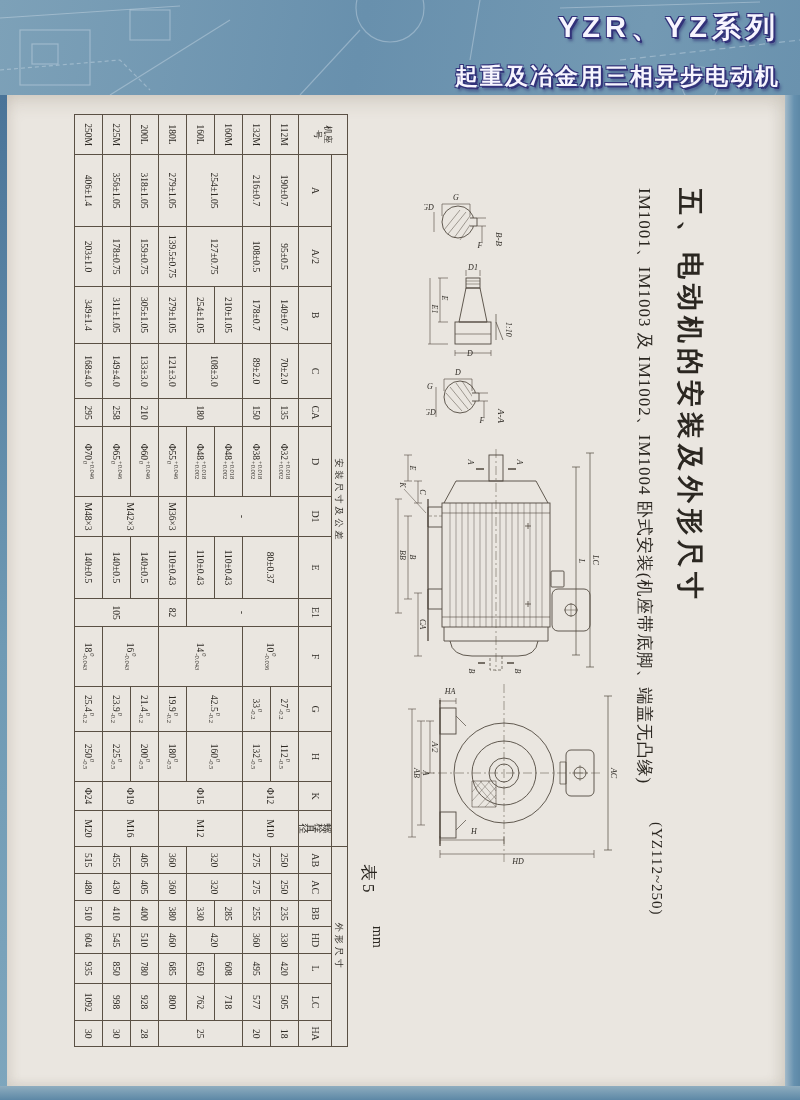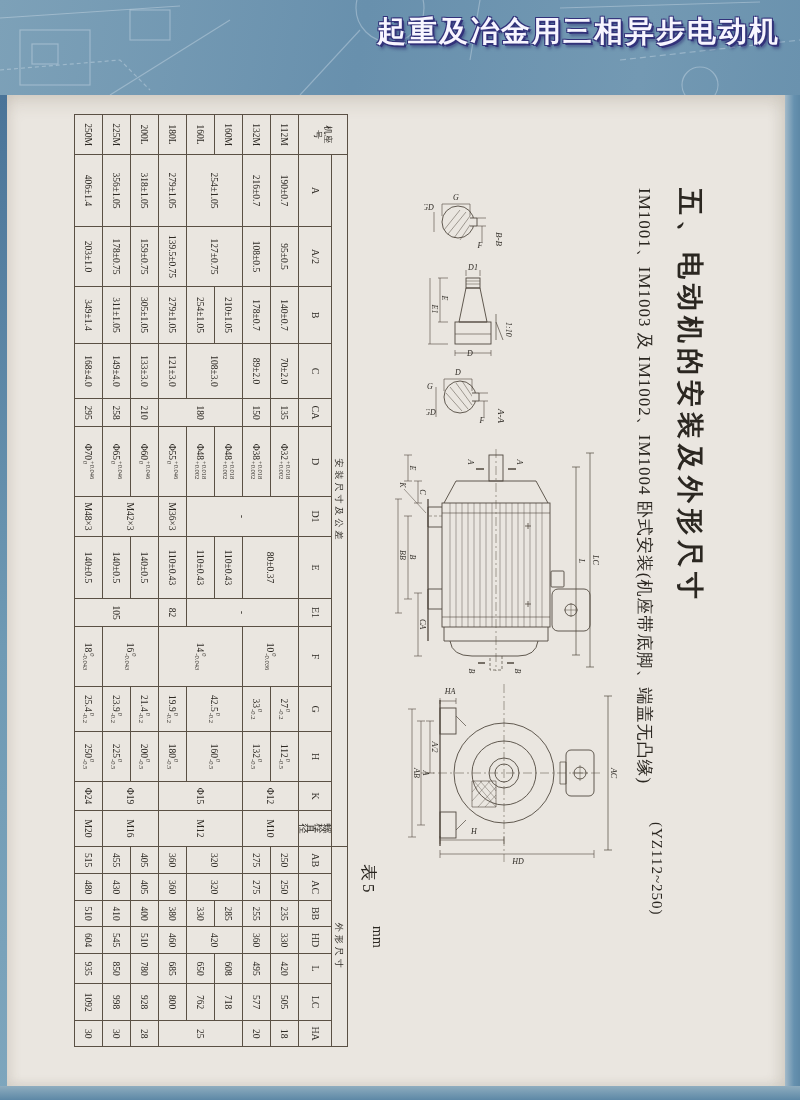--- a/index.html
+++ b/index.html
@@ -6,21 +6,21 @@
   .page{position:relative;width:800px;height:1100px;overflow:hidden;background:#e9e5df;font-family:"Liberation Serif",serif;}
   
   .cover-header{position:absolute;left:0;top:0;width:800px;height:95px;
     background:linear-gradient(100deg,#7da1b8,#6890ad 45%,#7399b3 80%,#6a92ae);
     border-bottom:2px solid #3c6b8e;}
   .cover-header svg{position:absolute;left:0;top:0;}
   .title-block{position:absolute;right:20px;top:8px;text-align:right;
     font-family:"Liberation Sans",sans-serif;font-weight:bold;color:#f7f5ff;}
   .t1{font-size:29px;letter-spacing:5px;
     text-shadow:2px 2px 0 #32327a,-1px -1px 0 #32327a,1px -1px 0 #32327a,-1px 1px 0 #32327a,3px 4px 3px rgba(40,40,110,.55);}
-  .t2{font-size:29px;letter-spacing:2px;margin-top:4px;
+  .t2{font-size:23px;letter-spacing:2px;margin-top:13px;
     text-shadow:2px 2px 0 #32327a,-1px -1px 0 #32327a,1px -1px 0 #32327a,-1px 1px 0 #32327a,3px 4px 3px rgba(40,40,110,.55);font-family:Liberation Mono, monospace;}
   .edge-left{position:absolute;left:0;top:95px;width:7px;height:1005px;
     background:linear-gradient(180deg,#4a7498,#6f9ab4 55%,#7ea6bd);}
   .edge-right{position:absolute;left:785px;top:95px;width:15px;height:1005px;
     background:linear-gradient(90deg,#a3bac9,#6691af 60%,#5d88a6);}
   .edge-bottom{position:absolute;left:0;top:1086px;width:800px;height:14px;
     background:linear-gradient(180deg,#8fadbf,#5d88a6);}
   .paper{position:absolute;left:7px;top:95px;width:778px;height:991px;background:#eae6e0;
     box-shadow:inset 0 10px 16px rgba(95,85,60,.12), inset -8px 0 12px rgba(95,85,60,.08), inset 4px -4px 10px rgba(95,85,60,.06);}
   
@@ -66,20 +66,21 @@
         <rect x="20" y="30" width="70" height="55"></rect>
         <rect x="32" y="44" width="26" height="20"></rect>
         <path d="M0 18 L180 6 M110 95 L230 20 M300 95 L360 30 M480 0 L470 60 M560 8 L760 2"></path>
         <path d="M620 60 L800 40" stroke-dasharray="6 4"></path>
         <rect x="130" y="10" width="40" height="30"></rect>
         <circle cx="700" cy="85" r="18"></circle>
         <path d="M0 70 L120 60 L150 90" stroke-dasharray="4 3"></path>
       </g>
     </svg>
     <div class="title-block">
+      <div class="t1">YZR、YZ系列</div>
       <div class="t2">起重及冶金用三相异步电动机</div>
     </div>
   </div>
 
   <div class="edge-left"></div>
   <div class="edge-right"></div>
   <div class="edge-bottom"></div>
 
   <div class="paper"></div>
 

